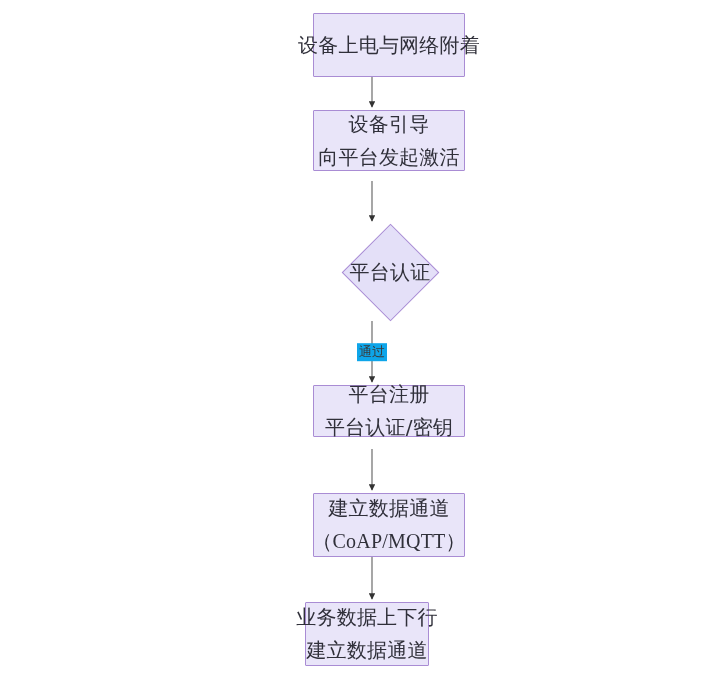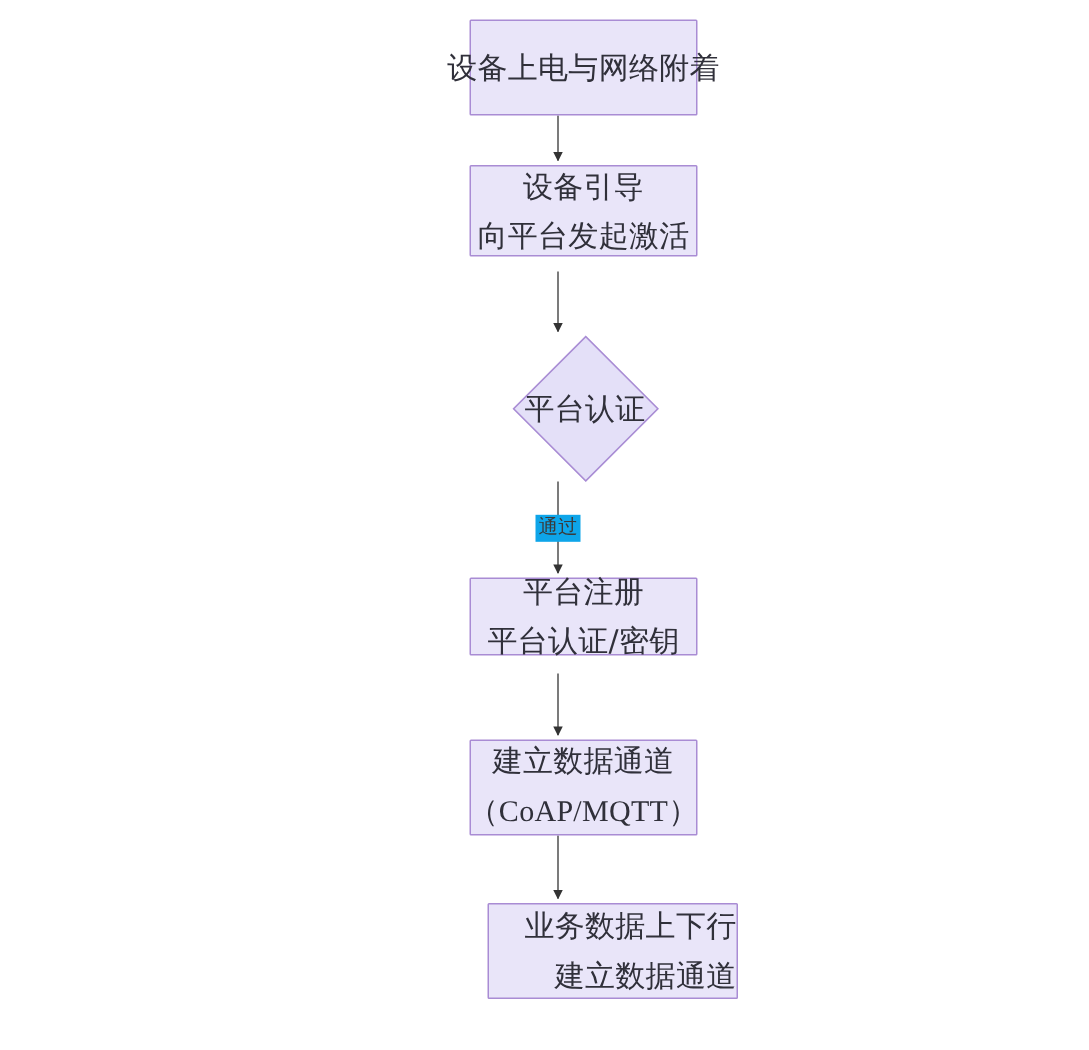--- a/index.html
+++ b/index.html
@@ -134,20 +134,20 @@
   <div class="node node-rect" style="left:296px; top:385px; width:152px; height:52px;">
     <span class="node-line">平台注册</span>
     <span class="node-line">平台认证/密钥</span>
   </div>
 
   <div class="node node-rect" style="left:296px; top:493px; width:152px; height:64px;font-family:Liberation Serif, serif;">
     <span class="node-line">建立数据通道</span>
     <span class="node-line">（CoAP/MQTT）</span>
   </div>
 
-  <div class="node node-rect" style="left:308px; top:602px; width:167px; height:64px;align-items:flex-end;">
+  <div class="node node-rect" style="left:288px; top:602px; width:124px; height:64px;">
     <span class="node-line">业务数据上下行</span>
     <span class="node-line">建立数据通道</span>
   </div>
 
   <span class="edge-label" style="left:372px; top:352px;">通过</span>
 
 </div>
 
 </body></html>

